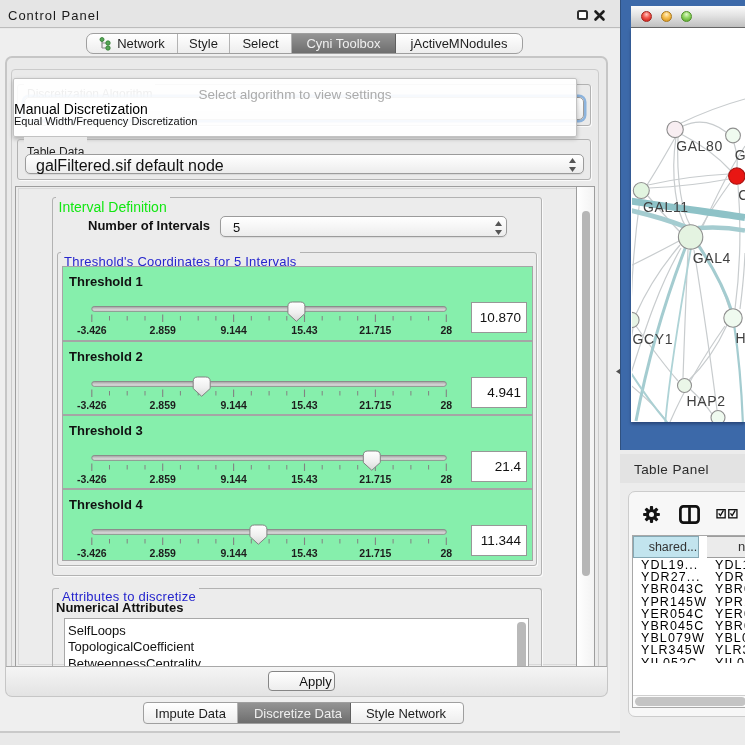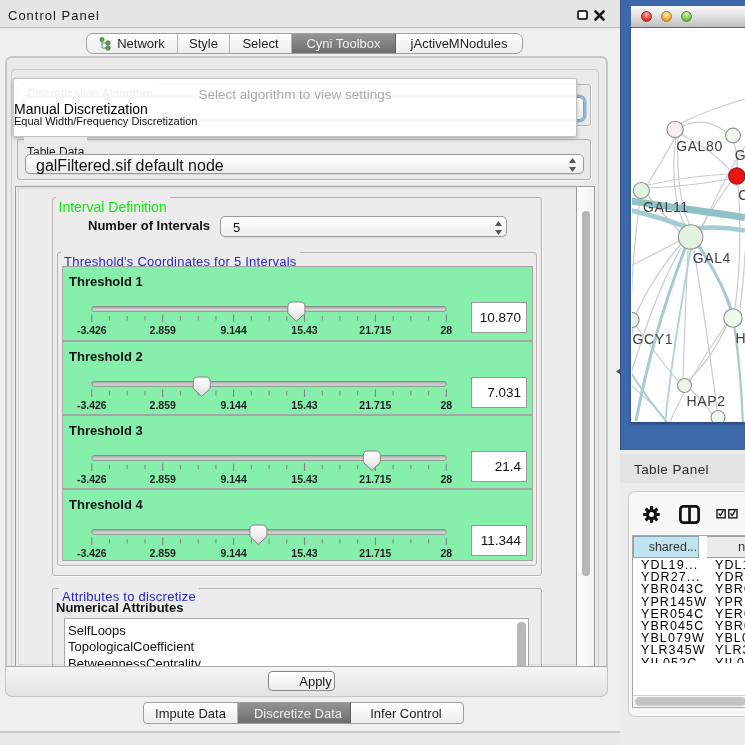--- a/index.html
+++ b/index.html
@@ -182,21 +182,21 @@
         <line x1="365.6" y1="21.0" x2="365.6" y2="25.5" stroke="#828282" stroke-width="1.0"></line>
         <line x1="383.3" y1="19.5" x2="383.3" y2="27.0" stroke="#828282" stroke-width="1.1"></line>
       <text x="28.8" y="38.5" text-anchor="middle" font-size="10.5" font-weight="bold" fill="#1d1d1d" font-family="Liberation Sans">-3.426</text>
         <text x="99.7" y="38.5" text-anchor="middle" font-size="10.5" font-weight="bold" fill="#1d1d1d" font-family="Liberation Sans">2.859</text>
         <text x="170.6" y="38.5" text-anchor="middle" font-size="10.5" font-weight="bold" fill="#1d1d1d" font-family="Liberation Sans">9.144</text>
         <text x="241.5" y="38.5" text-anchor="middle" font-size="10.5" font-weight="bold" fill="#1d1d1d" font-family="Liberation Sans">15.43</text>
         <text x="312.4" y="38.5" text-anchor="middle" font-size="10.5" font-weight="bold" fill="#1d1d1d" font-family="Liberation Sans">21.715</text>
         <text x="383.3" y="38.5" text-anchor="middle" font-size="10.5" font-weight="bold" fill="#1d1d1d" font-family="Liberation Sans">28</text>
       <path d="M130.2 11.5 Q130.2 7 134.7 7 L142.7 7 Q147.2 7 147.2 11.5 L147.2 18.5 L138.7 26.3 L130.2 18.5 Z" fill="url(#thg2)" stroke="#818181" stroke-width="1"></path>
     </svg>
-    <div class="vbox">7.031</div>
+    <div class="vbox">4.941</div>
   </div>
   <div class="tpanel" style="top:414.5px;height:74px;">
     <div class="tl">Threshold 3</div>
     <svg class="abs" style="left:0;top:28px;" width="470" height="42" viewBox="0 0 470 42">
       <defs>
           <linearGradient id="trk3" x1="0" y1="0" x2="0" y2="1">
         <stop offset="0" stop-color="#9d9d9d"></stop>
             <stop offset="0.45" stop-color="#c6c6c6"></stop>
             <stop offset="1" stop-color="#e8e8e8"></stop>
           </linearGradient>
@@ -294,21 +294,21 @@
     <div style="position:absolute;right:2px;top:3px;width:9px;height:60px;background:#b9b9b9;border-radius:4px;"></div>
   </div>
 
   <div class="abs" style="left:6px;top:666px;width:601px;height:30px;background:linear-gradient(180deg,#f5f5f5,#e3e3e3);border-top:1px solid #a8a8a8;border-radius:0 0 6px 6px;"></div>
   <div class="abs" style="left:268px;top:671px;width:67px;height:20px;border:1px solid #868686;border-radius:4px;
        background:linear-gradient(180deg,#ffffff,#ededed);font-size:13px;color:#111;text-align:center;line-height:19px;padding-left:28px;">Apply</div>
 
   <div class="seg" style="left:143px;top:702px;width:321px;height:22px;">
     <div style="width:94px;">Impute Data</div>
     <div class="sel" style="width:113px;padding-left:8px;">Discretize Data</div>
-    <div style="width:110px;">Infer Control</div>
+    <div style="width:110px;">Style Network</div>
   </div>
 
   <svg class="abs" style="left:615px;top:368px;" width="6" height="8" viewBox="0 0 6 8">
     <path d="M5.5 0.5 L1 3.5 L5.5 6.5 Z" fill="#4f4f4f"></path>
   </svg>
 
   <div class="abs" style="left:620px;top:0;width:125px;height:450px;background:#3c69a9;border-left:1px solid #30517f;"></div>
   <div class="abs" style="left:631px;top:6px;width:114px;height:22px;background:linear-gradient(180deg,#fbfbfb 0%,#e3e3e3 45%,#c0c0c0 100%);border-bottom:1px solid #686868;"></div>
 
   <div class="abs" style="left:641px;top:11px;width:11px;height:11px;border-radius:50%;background:radial-gradient(circle at 50% 28%,#ffc5c0 0%,#f25a50 42%,#cf2119 88%);border:1px solid #a02520;"></div>

